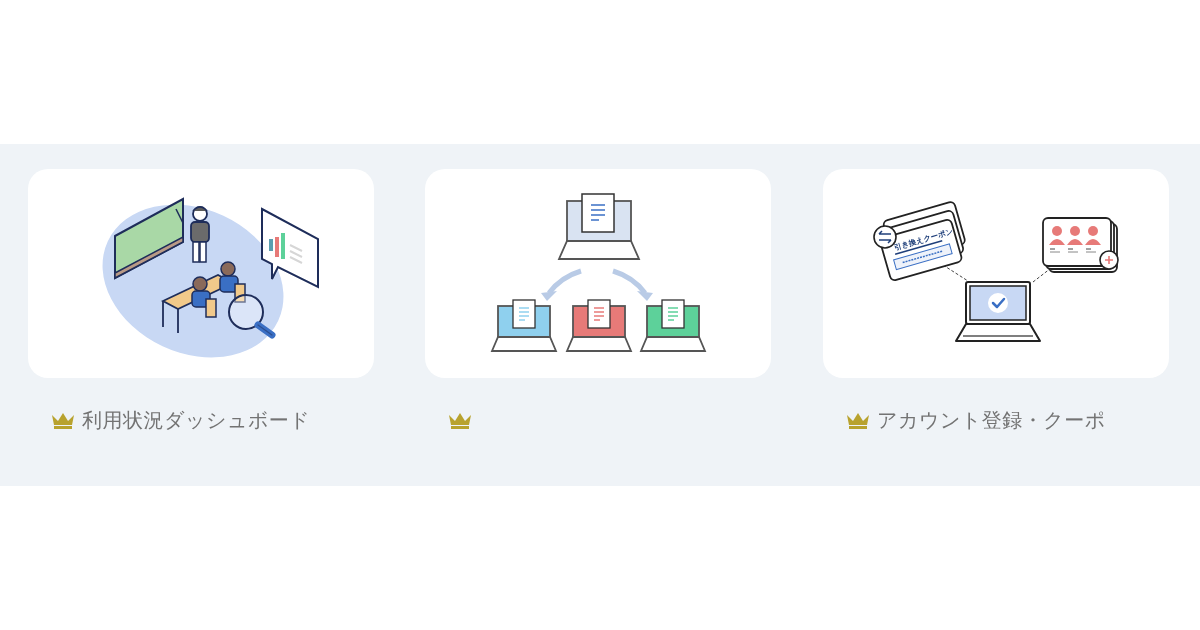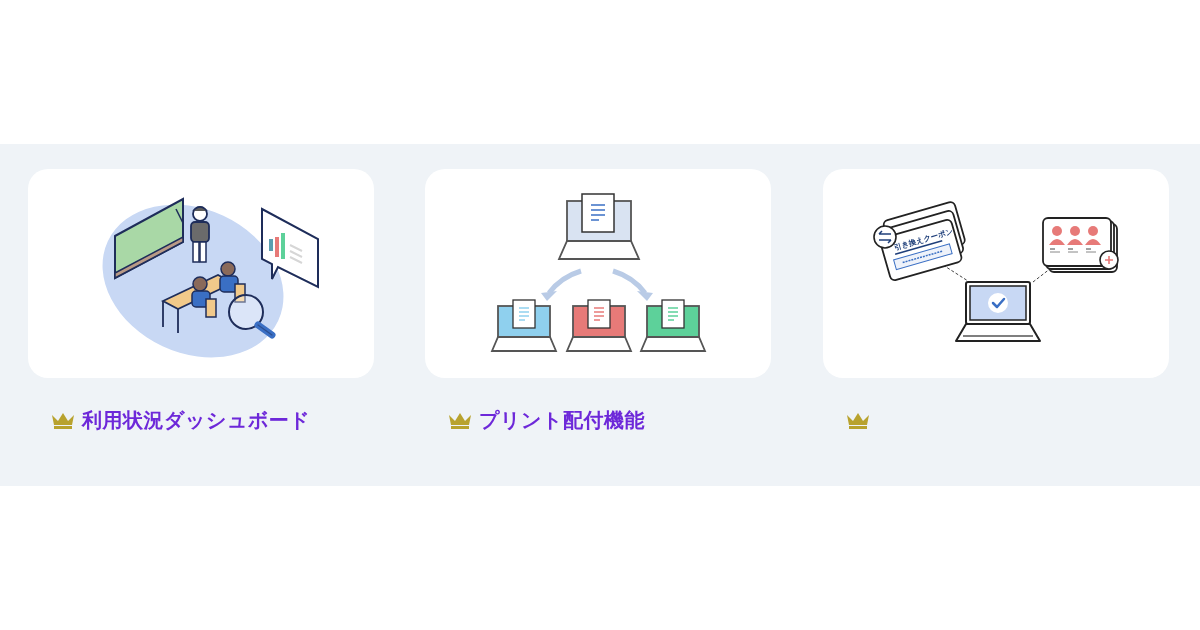--- a/index.html
+++ b/index.html
@@ -1,21 +1,21 @@
 <!DOCTYPE html>
 <html><head>
 <meta charset="utf-8">
 <style>
   * { margin:0; padding:0; box-sizing:border-box; }
   html, body { width:1200px; height:630px; background:#ffffff; overflow:hidden; }
   body { font-family: "DejaVu Sans", "Liberation Sans", sans-serif; position:relative; }
   .band { position:absolute; left:0; top:144px; width:1200px; height:342px; background:#eff3f7; }
   .card { position:absolute; top:169px; width:346px; height:209px; background:#ffffff; border-radius:20px; overflow:hidden; }
   .card svg { position:absolute; left:0; top:0; }
-  .caption { position:absolute; top:404px; display:flex; align-items:flex-start; color:#6d28d9; font-weight:bold; font-size:20px; line-height:33px; letter-spacing:0.5px; }
+  .caption { position:absolute; top:404px; display:flex; align-items:flex-start; color:#737373; font-weight:normal; font-size:20px; line-height:33px; letter-spacing:0.5px; }
   .crown { width:26px; height:18px; margin-top:7px; margin-right:6px; flex:0 0 auto; }
   .cap-text { display:block; }
 </style>
 </head>
 <body>
 
 <div class="band"></div>
 
 <div class="card" style="left:28px;">
   <svg width="346" height="209" viewBox="0 0 346 209">
@@ -160,23 +160,23 @@
     <rect x="4" y="15" width="18" height="3" fill="#b8a22e"></rect>
   </svg>
   <span class="cap-text">利用状況ダッシュボード</span>
 </div>
 
 <div class="caption" style="left:447px;">
   <svg class="crown" viewBox="0 0 26 18">
     <polygon points="2,4 8,10 13,2 18,10 24,4 22,14 4,14" fill="#b8a22e"></polygon>
     <rect x="4" y="15" width="18" height="3" fill="#b8a22e"></rect>
   </svg>
-  <span class="cap-text">プリント配付機能</span>
 </div>
 
 <div class="caption" style="left:845px;">
   <svg class="crown" viewBox="0 0 26 18">
     <polygon points="2,4 8,10 13,2 18,10 24,4 22,14 4,14" fill="#b8a22e"></polygon>
     <rect x="4" y="15" width="18" height="3" fill="#b8a22e"></rect>
   </svg>
   <span class="cap-text">
+    <span style="display:block;">アカウント登録・クーポ</span>
   </span>
 </div>
 
 </body></html>

